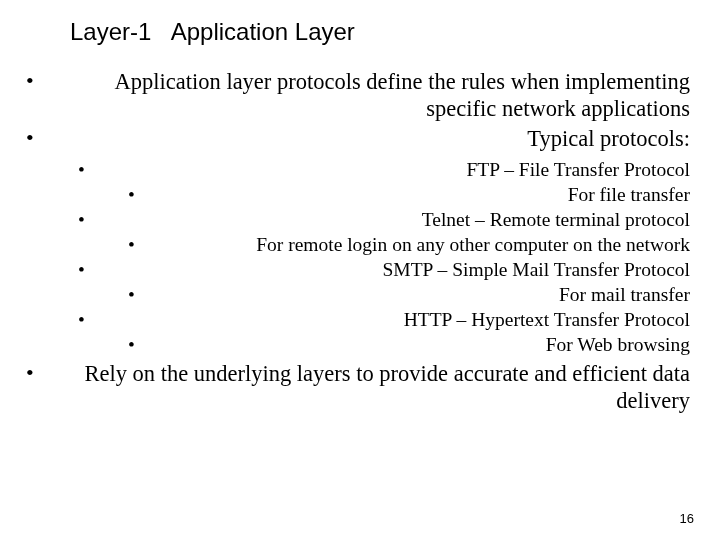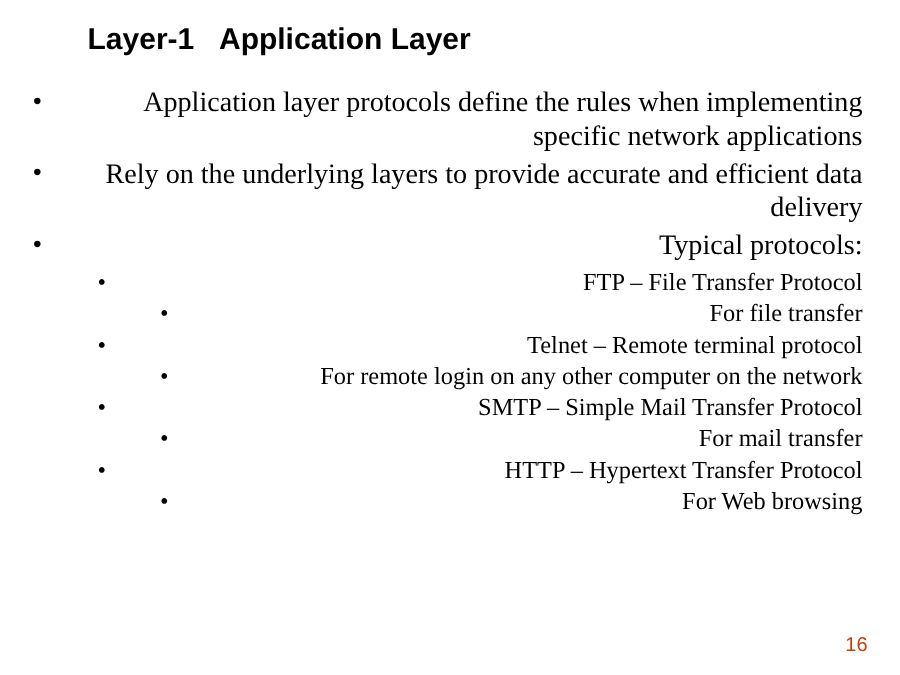--- a/index.html
+++ b/index.html
@@ -17,21 +17,21 @@
     width: 720px;
     height: 540px;
     position: relative;
     box-sizing: border-box;
   }
   .title {
     position: absolute;
     top: 18px;
     left: 70px;
     font-family: Arial, Helvetica, sans-serif;
-    font-weight: 700;
+    font-weight: 400;
     font-size: 24px;
     letter-spacing: 0px;
   }
   .title .gap {
     display: inline-block;
     width: 14px;
   }
   .body {
     position: absolute;
     top: 68px;
@@ -92,38 +92,37 @@
     content: "•";
     position: absolute;
     left: 2px;
     top: 0;
   }
   .page-num {
     position: absolute;
     right: 26px;
     bottom: 14px;
     font-family: Arial, Helvetica, sans-serif;
-    font-size: 16px;
-    color: #c2410c;
+    font-size: 13px;
+    color: #000000;
   }
 </style>
 </head>
 <body>
 
 <div class="slide">
 
   <div class="title">
     <span>Layer-1</span><span class="gap"></span>
     <span>Application Layer</span>
   </div>
 
   <div class="body">
     <ul class="lvl1">
       <li><span>Application layer protocols define the rules when implementing specific network applications</span></li>
-      <li><span>Rely on the underlying layers to provide accurate and efficient data delivery</span></li>
       <li><span>Typical protocols:</span>
         <ul class="lvl2">
           <li><span>FTP – File Transfer Protocol</span>
             <ul class="lvl3">
               <li><span>For file transfer</span></li>
             </ul>
           </li>
           <li><span>Telnet – Remote terminal protocol</span>
             <ul class="lvl3">
               <li><span>For remote login on any other computer on the network</span></li>
@@ -134,18 +133,19 @@
               <li><span>For mail transfer</span></li>
             </ul>
           </li>
           <li><span>HTTP – Hypertext Transfer Protocol</span>
             <ul class="lvl3">
               <li><span>For Web browsing</span></li>
             </ul>
           </li>
         </ul>
       </li>
+      <li><span>Rely on the underlying layers to provide accurate and efficient data delivery</span></li>
     </ul>
   </div>
 
   <div class="page-num">16</div>
 
 </div>
 
 </body></html>

